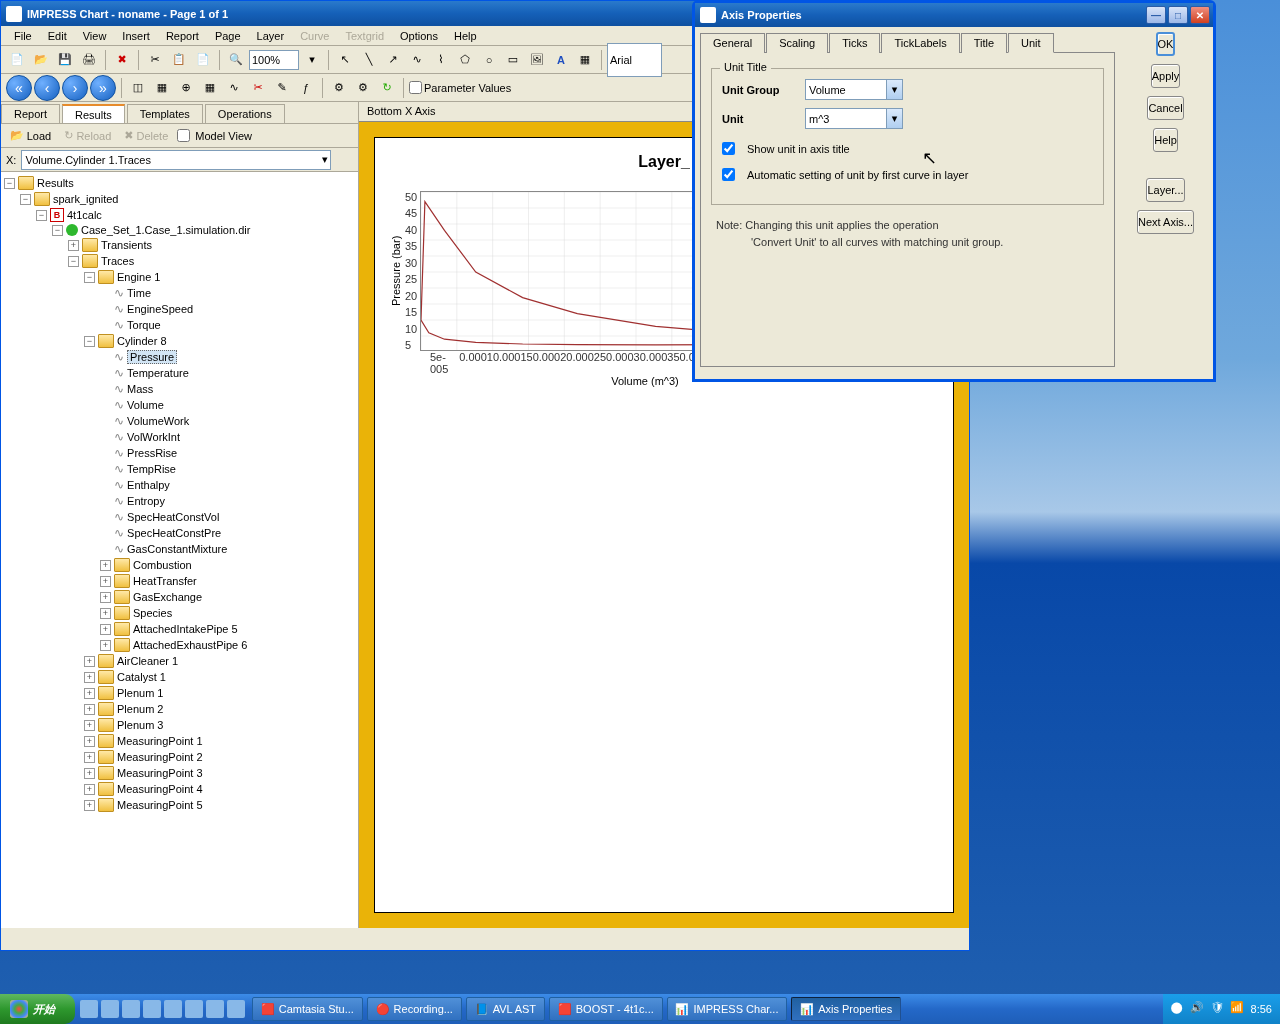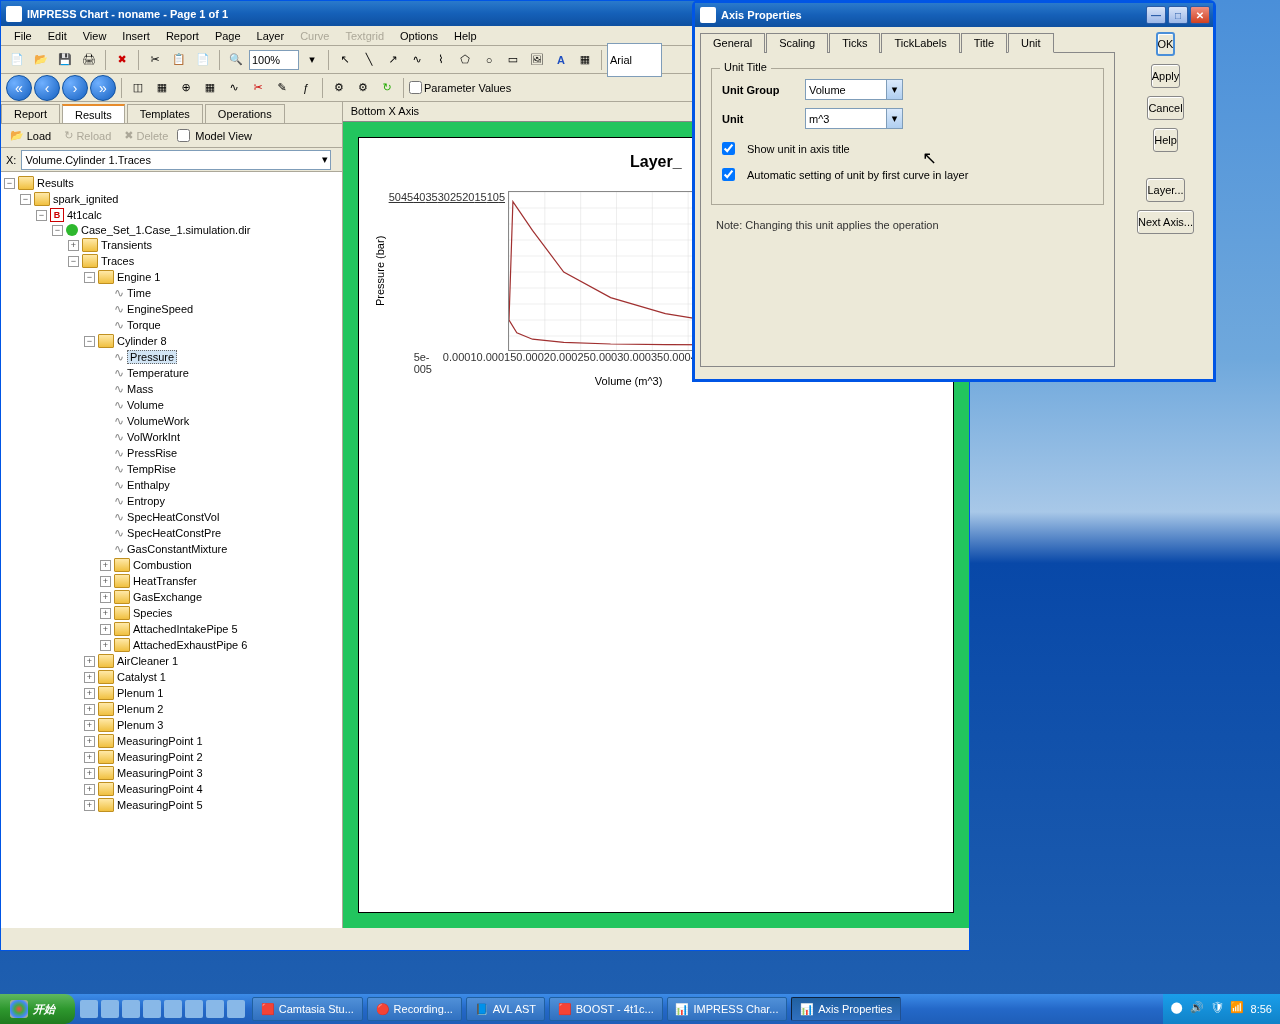--- a/index.html
+++ b/index.html
@@ -40,21 +40,21 @@
 .tree { padding: 3px; }
 .tree-node { display: flex; align-items: center; padding: 1px 0; white-space: nowrap; }
 .tree-node .expander { width: 11px; height: 11px; border: 1px solid #999; background: #fff; display: inline-flex; align-items: center; justify-content: center; font-size: 9px; line-height: 1; margin-right: 3px; color: #555; }
 .tree-node .spacer { display: inline-block; }
 .tree-node .folder { width: 16px; height: 14px; background: linear-gradient(#ffe9a8, #f0c040); border: 1px solid #c09020; border-radius: 1px; margin-right: 3px; }
 .tree-node .wave { color: #888; margin-right: 3px; font-family: monospace; font-size: 12px; }
 .tree-node.selected span.label { background: #d2e5f5; border: 1px dotted #666; padding: 0 2px; }
 .green-dot { width: 12px; height: 12px; border-radius: 50%; background: #2eb82e; margin-right: 3px; }
 .b-icon { width: 14px; height: 14px; background: #fff; border: 1px solid #c00; color: #c00; font-weight: bold; font-size: 9px; display: inline-flex; align-items: center; justify-content: center; margin-right: 3px; }
 
-.right-panel { flex: 1; background: #22c55e; display: flex; flex-direction: column; }
+.right-panel { flex: 1; background: #eab308; display: flex; flex-direction: column; }
 .axis-label { height: 20px; background: #ece9d8; padding: 3px 8px; border-bottom: 1px solid #888; }
 .chart-canvas { flex: 1; background: #fff; margin: 15px; border: 1px solid #000; padding: 15px 15px 5px 15px; position: relative; }
 
 
 .dialog { position: absolute; left: 692px; top: 0; width: 524px; height: 382px; background: #ece9d8; border: 3px solid #0055e5; border-radius: 6px 6px 0 0; }
 .dialog-titlebar { height: 24px; background: linear-gradient(to bottom, #2a7acc, #1560b8, #0e50a0); display: flex; align-items: center; justify-content: space-between; padding: 0 3px 0 5px; color: #fff; font-weight: bold; }
 .winbtns { display: flex; gap: 2px; }
 .winbtn { width: 20px; height: 18px; background: linear-gradient(#d8e4f8, #9cb8e8); border: 1px solid #2a5ca8; border-radius: 2px; display: flex; align-items: center; justify-content: center; color: #2a5ca8; font-weight: bold; font-size: 10px; }
 .winbtn.close { background: linear-gradient(#f09080, #d04020); color: #fff; }
 
@@ -446,21 +446,21 @@
           </div>
         </div>
     </div>
 
     <div class="right-panel">
       <div class="axis-label">Bottom X Axis</div>
       <div class="chart-canvas">
         <div style="text-align:center;font-size:16px;font-weight:bold;margin-bottom:20px;">Layer_</div>
         <div style="display:flex;">
           <div style="writing-mode:vertical-rl;transform:rotate(180deg);text-align:center;font-size:11px;">Pressure (bar)</div>
-          <div style="display:flex;flex-direction:row;justify-content:space-between;padding:0 3px;font-size:9px;color:#333;text-decoration:underline;" id="yticks">
+          <div style="display:flex;flex-direction:column;justify-content:space-between;padding:0 3px;font-size:9px;color:#333;" id="yticks">
               <div>50</div>
               <div>45</div>
               <div>40</div>
               <div>35</div>
               <div>30</div>
               <div>25</div>
               <div>20</div>
               <div>15</div>
               <div>10</div>
               <div>5</div>
@@ -556,20 +556,21 @@
             <input type="checkbox" checked="" style="">
             <span>Show unit in axis title</span>
           </div>
           <div class="check-row">
             <input type="checkbox" checked="" style="">
             <span>Automatic setting of unit by first curve in layer</span>
           </div>
         </div>
         <div class="note">
           <div>Note: Changing this unit applies the operation</div>
+          <div style="padding-left:35px">'Convert Unit' to all curves with matching unit group.</div>
         </div>
       </div>
     </div>
     <div class="dialog-side">
       <div class="dlg-btn default">OK</div>
       <div class="dlg-btn">Apply</div>
       <div class="dlg-btn">Cancel</div>
       <div class="dlg-btn">Help</div>
       <div style="height:10px"></div>
       <div class="dlg-btn">Layer...</div>

